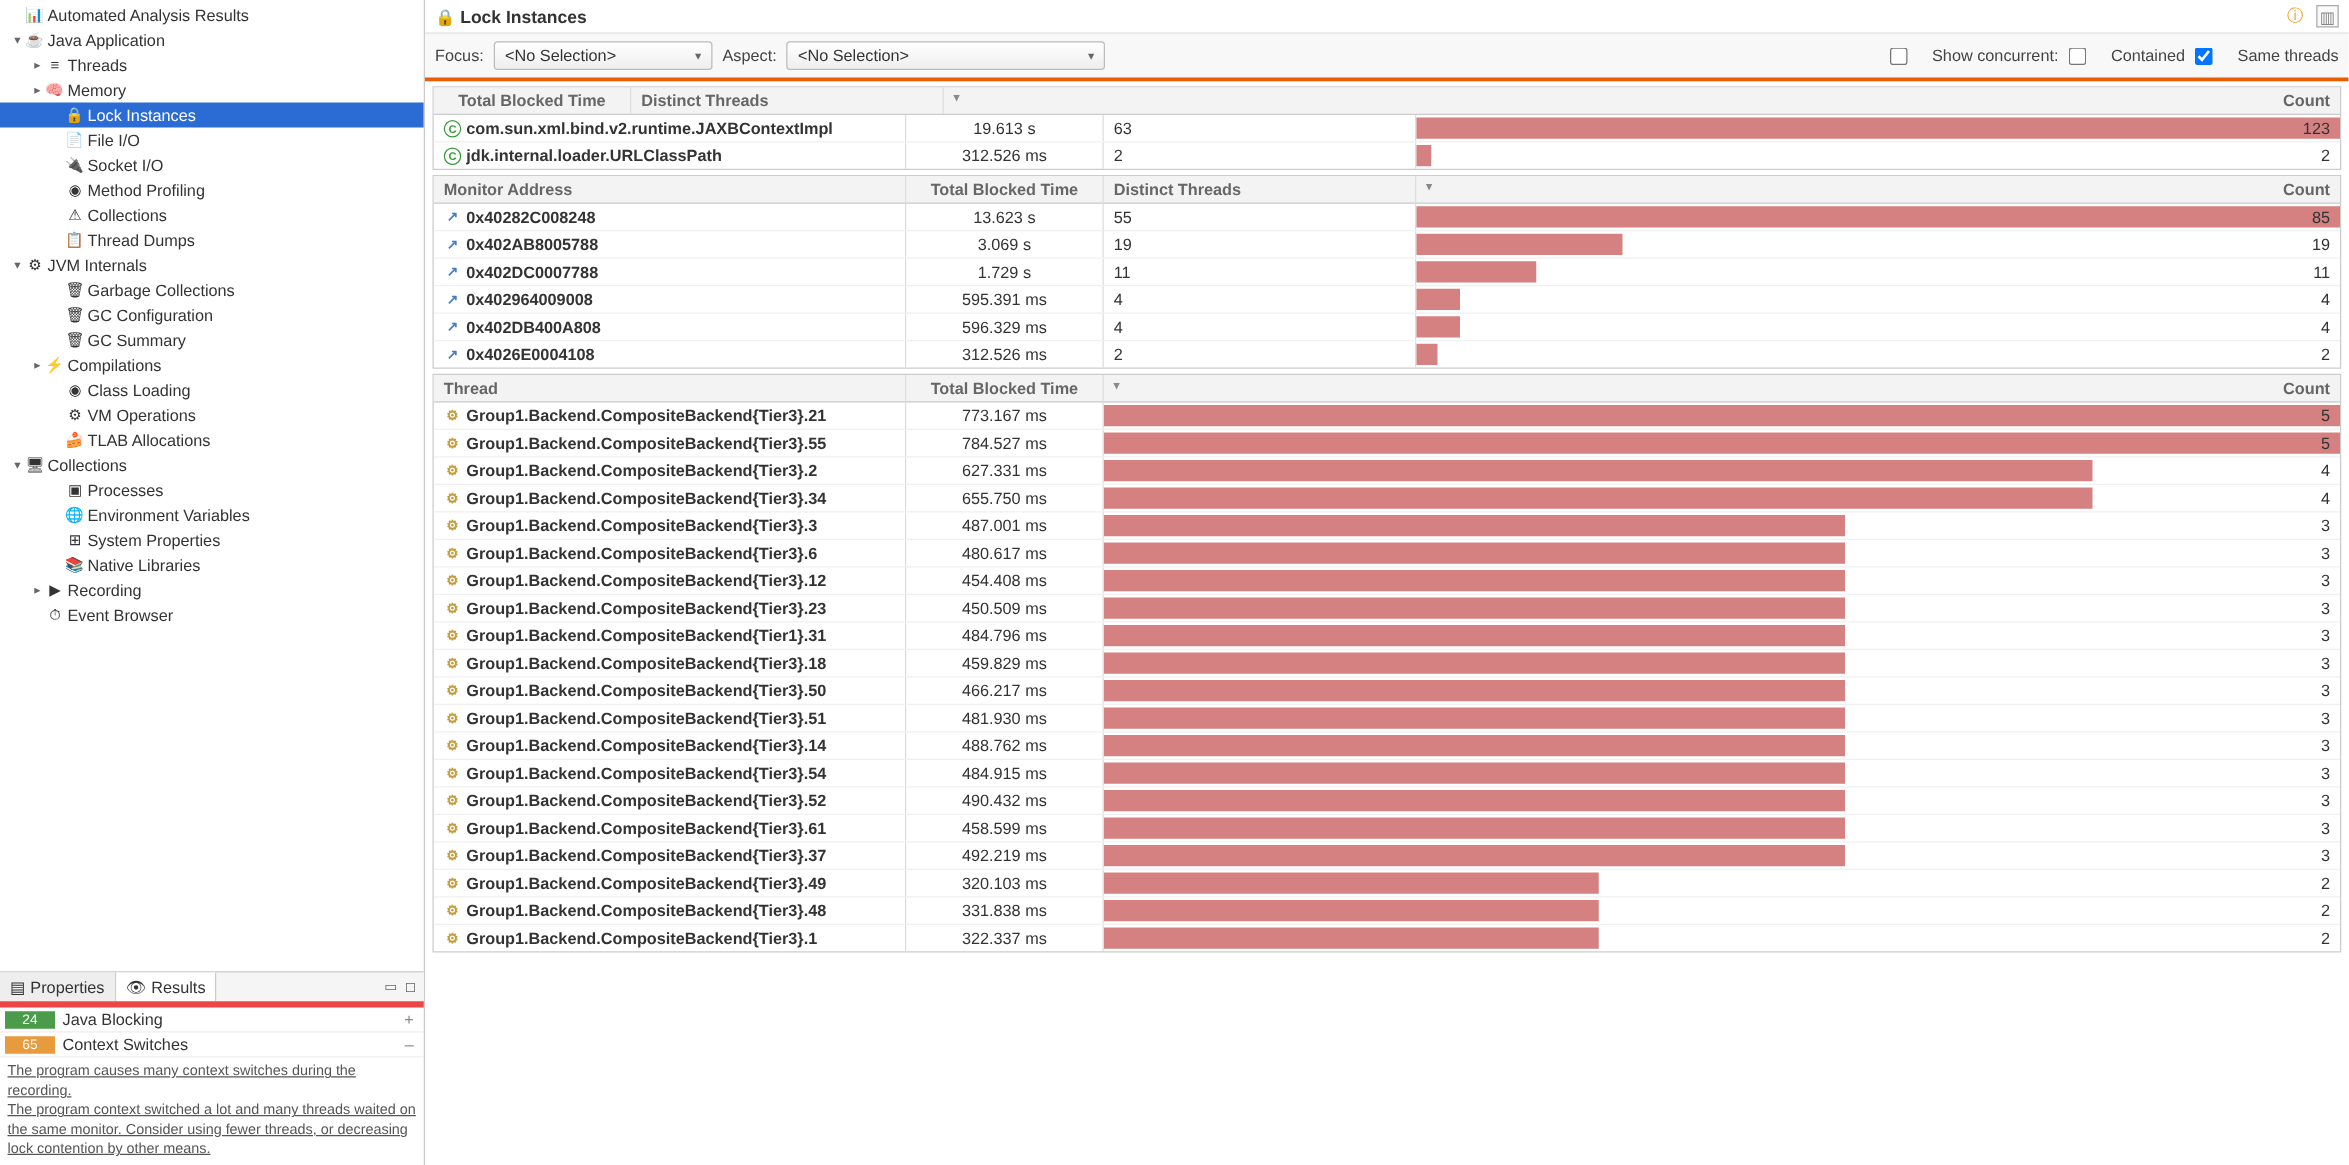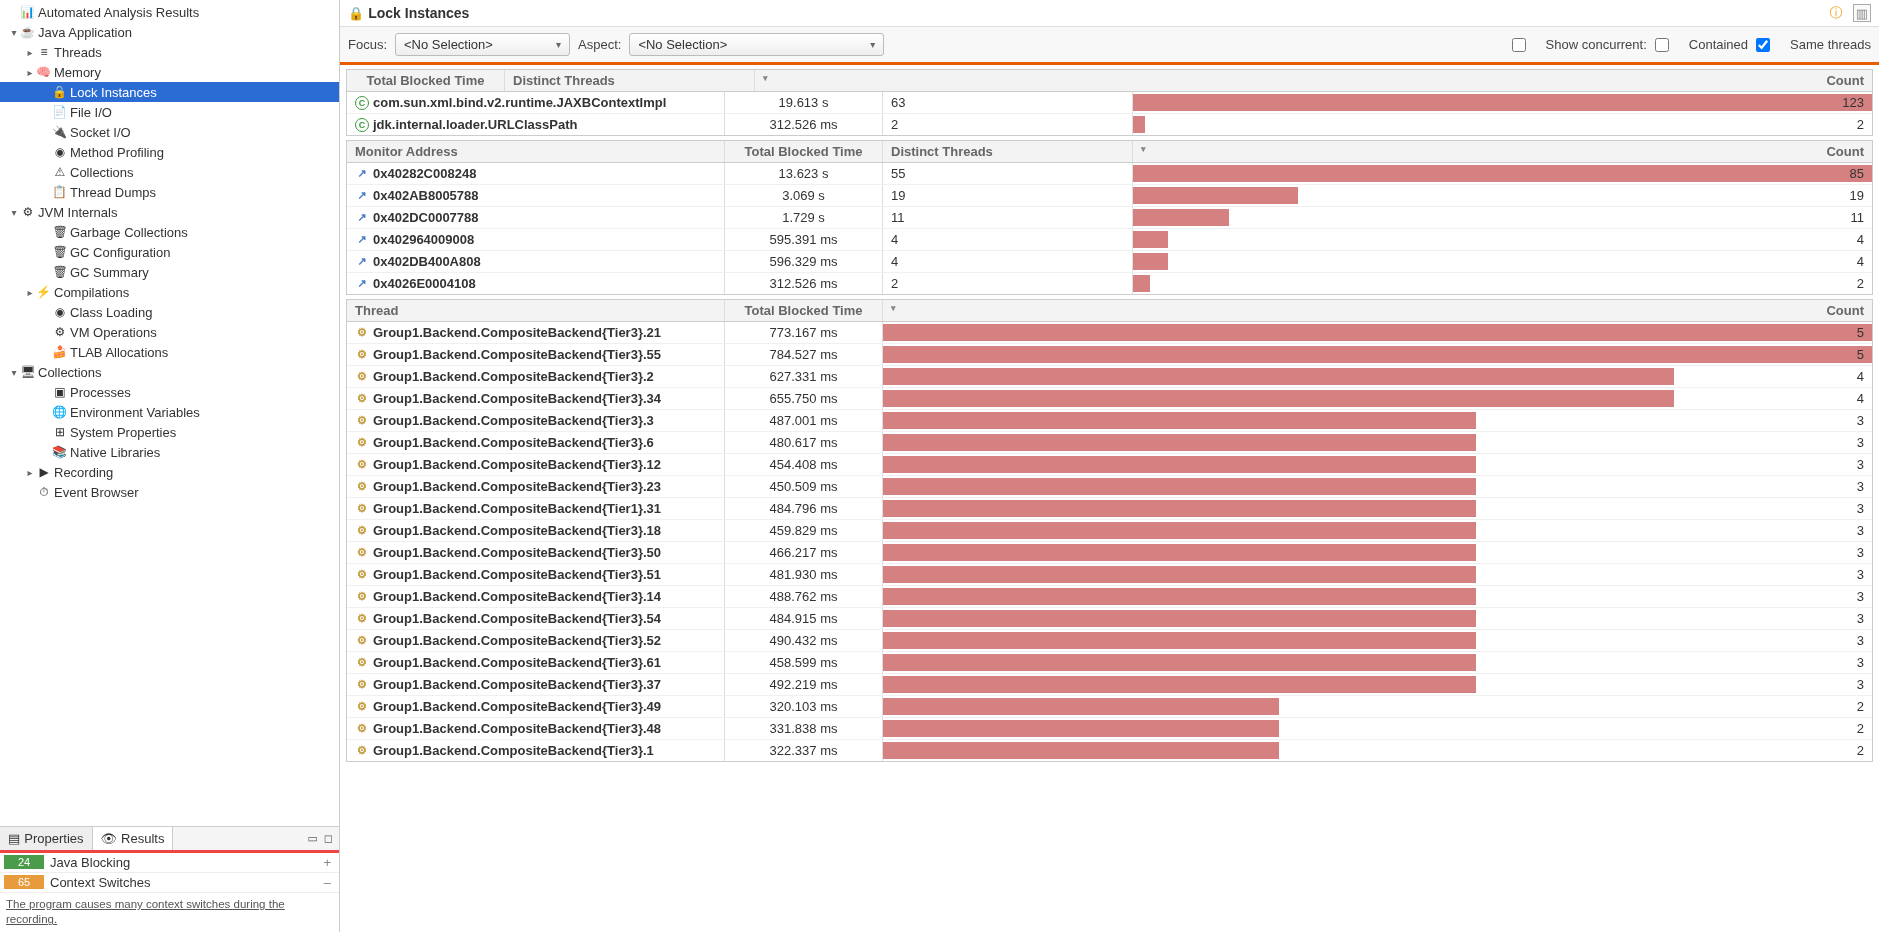--- a/index.html
+++ b/index.html
@@ -10,21 +10,21 @@
 .tree-item.selected { background: #2b6cd4; color: #fff; }
 .tree-item .indent { display: inline-block; }
 .tree-item .tw { width: 12px; display: inline-block; text-align: center; font-size: 10px; color: #666; }
 .tree-item.selected .tw { color: #fff; }
 .tree-item .icon { width: 16px; height: 16px; display: inline-flex; align-items: center; justify-content: center; margin-right: 2px; font-size: 12px; }
 .tabs { display: flex; border-top: 1px solid #ccc; background: #f5f5f5; }
 .tab { padding: 4px 8px; border-right: 1px solid #ccc; background: #fff; display: flex; align-items: center; gap: 4px; cursor: pointer; }
 .tab.inactive { background: #eee; }
 .tab-spacer { flex: 1; }
 .tab-btns { display: flex; align-items: center; gap: 6px; padding: 0 6px; color: #666; font-size: 11px; }
-.results { border-top: 3px solid #ef4444; }
+.results { border-top: 5px solid #ef4444; }
 .result-row { display: flex; align-items: center; padding: 2px 4px; border-bottom: 1px solid #eee; }
 .badge { min-width: 40px; text-align: center; padding: 1px 4px; color: #fff; font-size: 11px; margin-right: 6px; }
 .badge.green { background: #4a9c4a; }
 .badge.orange { background: #e89b3c; }
 .result-row .sign { margin-left: auto; color: #888; padding: 0 4px; }
 .result-desc { padding: 4px 6px; font-size: 11.5px; color: #555; line-height: 1.35; text-decoration: underline; }
 .main { flex: 1; display: flex; flex-direction: column; overflow: hidden; }
 .titlebar { display: flex; align-items: center; padding: 4px 8px; border-bottom: 1px solid #ddd; }
 .titlebar .title { font-weight: bold; font-size: 14px; margin-left: 4px; }
 .titlebar .spacer { flex: 1; }
@@ -237,20 +237,21 @@
         <span class="sign">+</span>
       </div>
       <div class="result-row">
         <span class="badge orange">65</span>
         <span>Context Switches</span>
         <span class="sign">–</span>
       </div>
     </div>
   <div class="result-desc">
     <div>The program causes many context switches during the recording.</div>
+    <div>The program context switched a lot and many threads waited on the same monitor. Consider using fewer threads, or decreasing lock contention by other means.</div>
   </div>
 </div>
 
 <div class="main">
   <div class="titlebar">
     <span>🔒</span>
     <span class="title">Lock Instances</span>
     <span class="spacer"></span>
     <span class="tb-icon">ⓘ</span>
     <span class="tb-icon box">▥</span>

